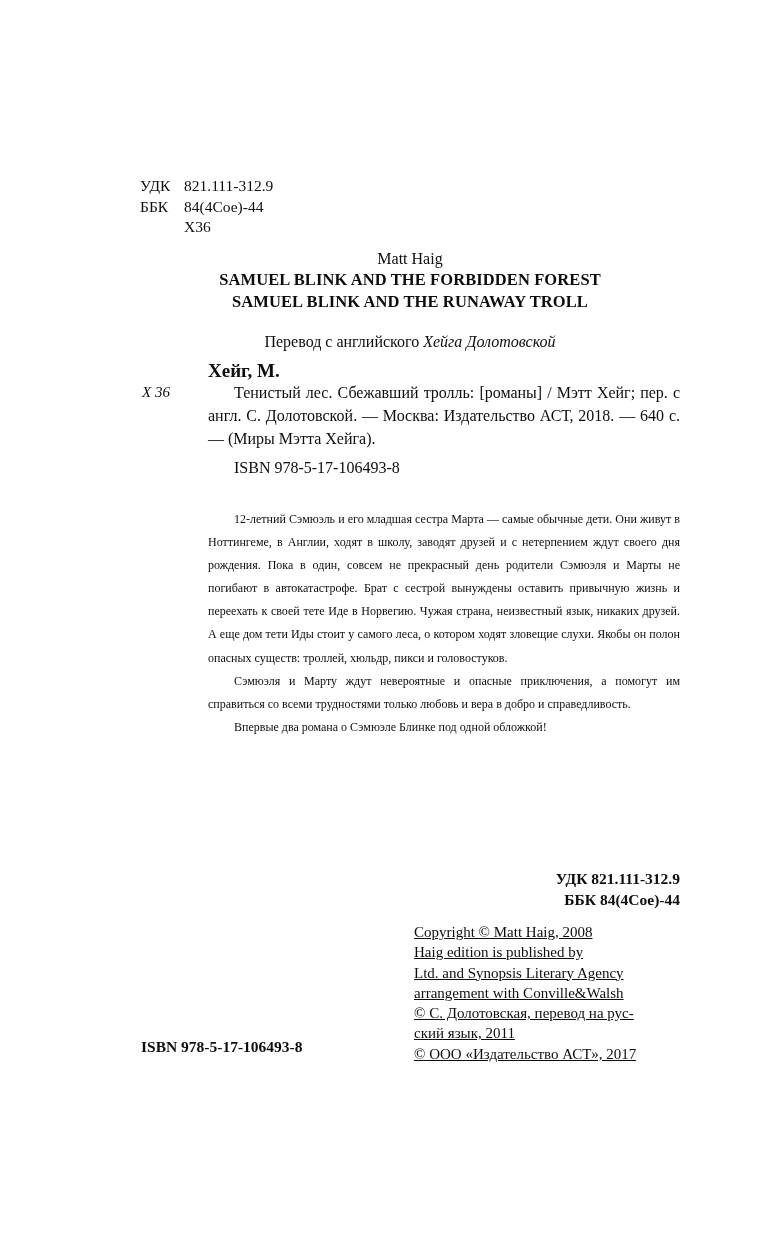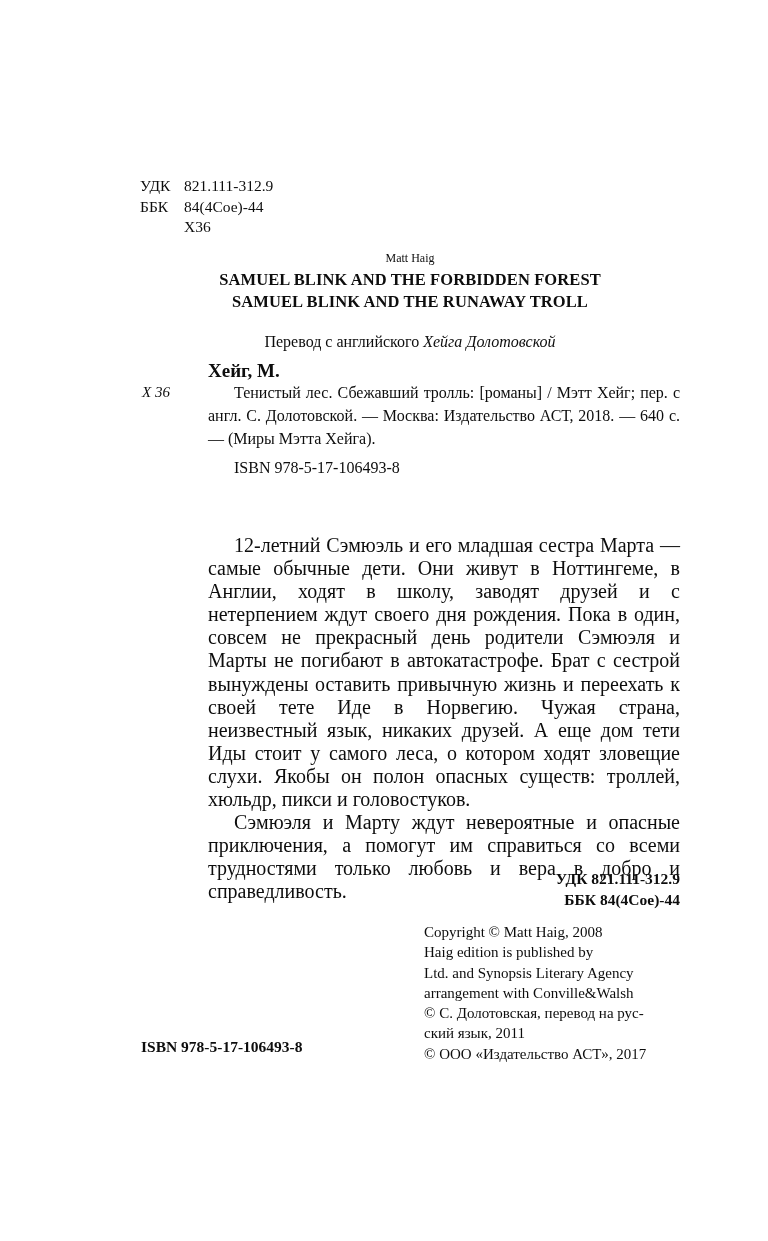--- a/index.html
+++ b/index.html
@@ -48,21 +48,21 @@
 
   
   .titleblock {
     position: absolute;
     left: 140px;
     top: 248px;
     width: 540px;
     text-align: center;
   }
   .author-en {
-    font-size: 12px;
+    font-size: 16px;
     line-height: 21px;
   }
   .title-en {
     font-size: 16.5px;
     line-height: 21.5px;
     font-weight: bold;
     letter-spacing: 0.1px;
     white-space: nowrap;
   }
   .translator {
@@ -115,25 +115,24 @@
     line-height: 23px;
     text-indent: 26px;
   }
 
   
   .annotation {
     position: absolute;
     left: 208px;
     top: 508px;
     width: 472px;
-    font-size: 20px;
+    font-size: 12px;
     line-height: 23.1px;
     text-align: justify;
     text-align-last: left;
-    margin-top: 26px;
   }
   .annotation p {
     margin: 0;
     text-indent: 26px;
   }
 
   
   .codes-repeat {
     position: absolute;
     left: 380px;
@@ -142,26 +141,27 @@
     text-align: right;
     font-size: 15.5px;
     line-height: 21px;
     font-weight: bold;
   }
   .codes-repeat span { display: block; }
 
   
   .copyright {
     position: absolute;
-    left: 424px;
+    left: 414px;
     top: 922px;
     width: 270px;
     font-size: 15px;
     line-height: 20.3px;
     text-align: left;
+    text-decoration: underline;
   }
   .copyright span { display: block; white-space: nowrap; }
 
   
   .isbn-bottom {
     position: absolute;
     left: 141px;
     top: 1036px;
     font-size: 15.5px;
     line-height: 21px;
@@ -192,20 +192,21 @@
     <div class="biblio-body">
       <span class="shelfmark">Х 36</span>
       <div class="biblio-desc">Тенистый лес. Сбежавший тролль: [романы] / Мэтт Хейг; пер. с англ. С. Долотовской. — Москва: Издательство АСТ, 2018. — 640 с. — (Миры Мэтта Хейга).</div>
     </div>
     <div class="isbn-inline">ISBN 978-5-17-106493-8</div>
   </div>
 
   <div class="annotation">
     <p>12-летний Сэмюэль и его младшая сестра Марта — самые обычные дети. Они живут в Ноттингеме, в Англии, ходят в школу, заводят друзей и с нетерпением ждут своего дня рождения. Пока в один, совсем не прекрасный день родители Сэмюэля и Марты не погибают в автокатастрофе. Брат с сестрой вынуждены оставить привычную жизнь и переехать к своей тете Иде в Норвегию. Чужая страна, неизвестный язык, никаких друзей. А еще дом тети Иды стоит у самого леса, о котором ходят зловещие слухи. Якобы он полон опасных существ: троллей, хюльдр, пикси и головостуков.</p>
     <p>Сэмюэля и Марту ждут невероятные и опасные приключения, а помогут им справиться со всеми трудностями только любовь и вера в добро и справедливость.</p>
+    <p>Впервые два романа о Сэмюэле Блинке под одной обложкой!</p>
   </div>
 
   <div class="codes-repeat">
     <span>УДК 821.111-312.9</span>
     <span>ББК 84(4Сое)-44</span>
   </div>
 
   <div class="copyright">
     <span>Copyright © Matt Haig, 2008</span>
     <span>Haig edition is published by</span>

